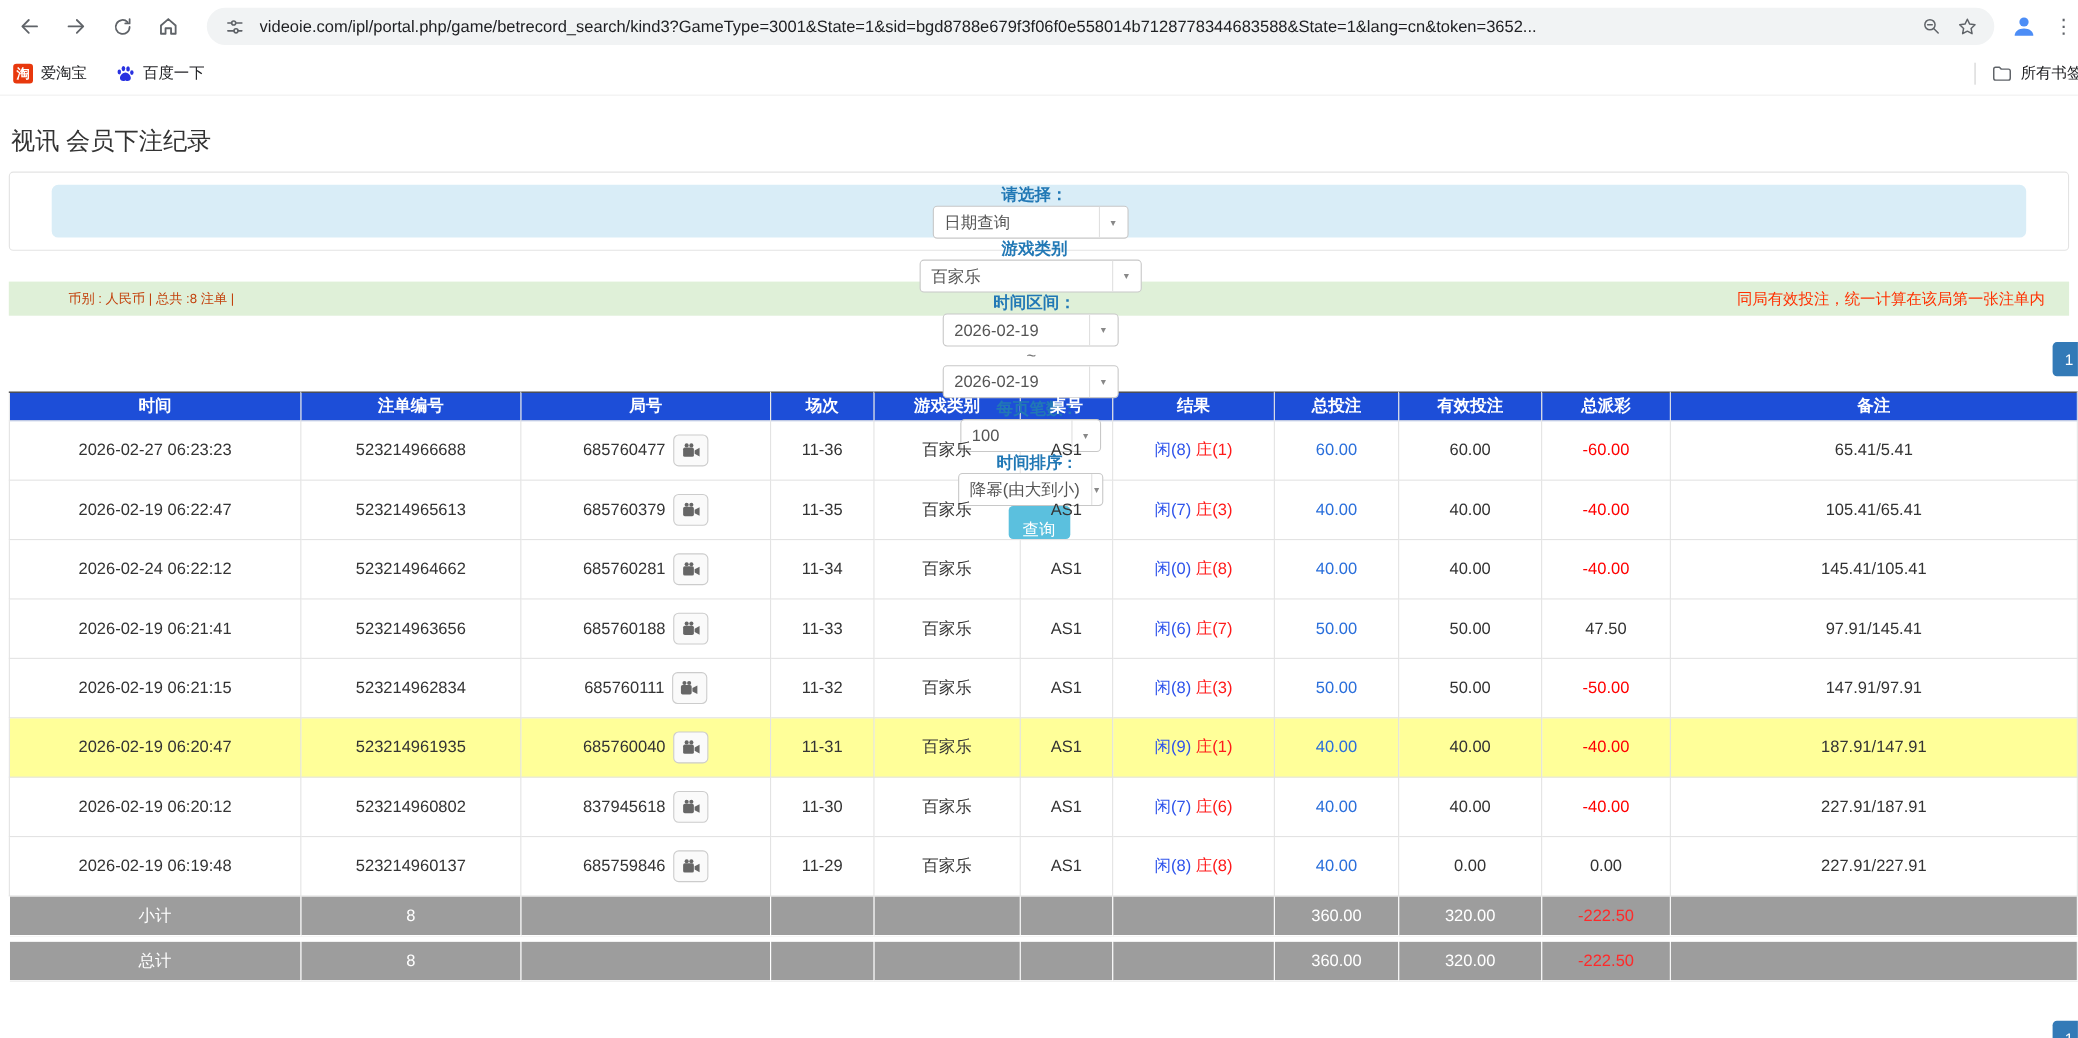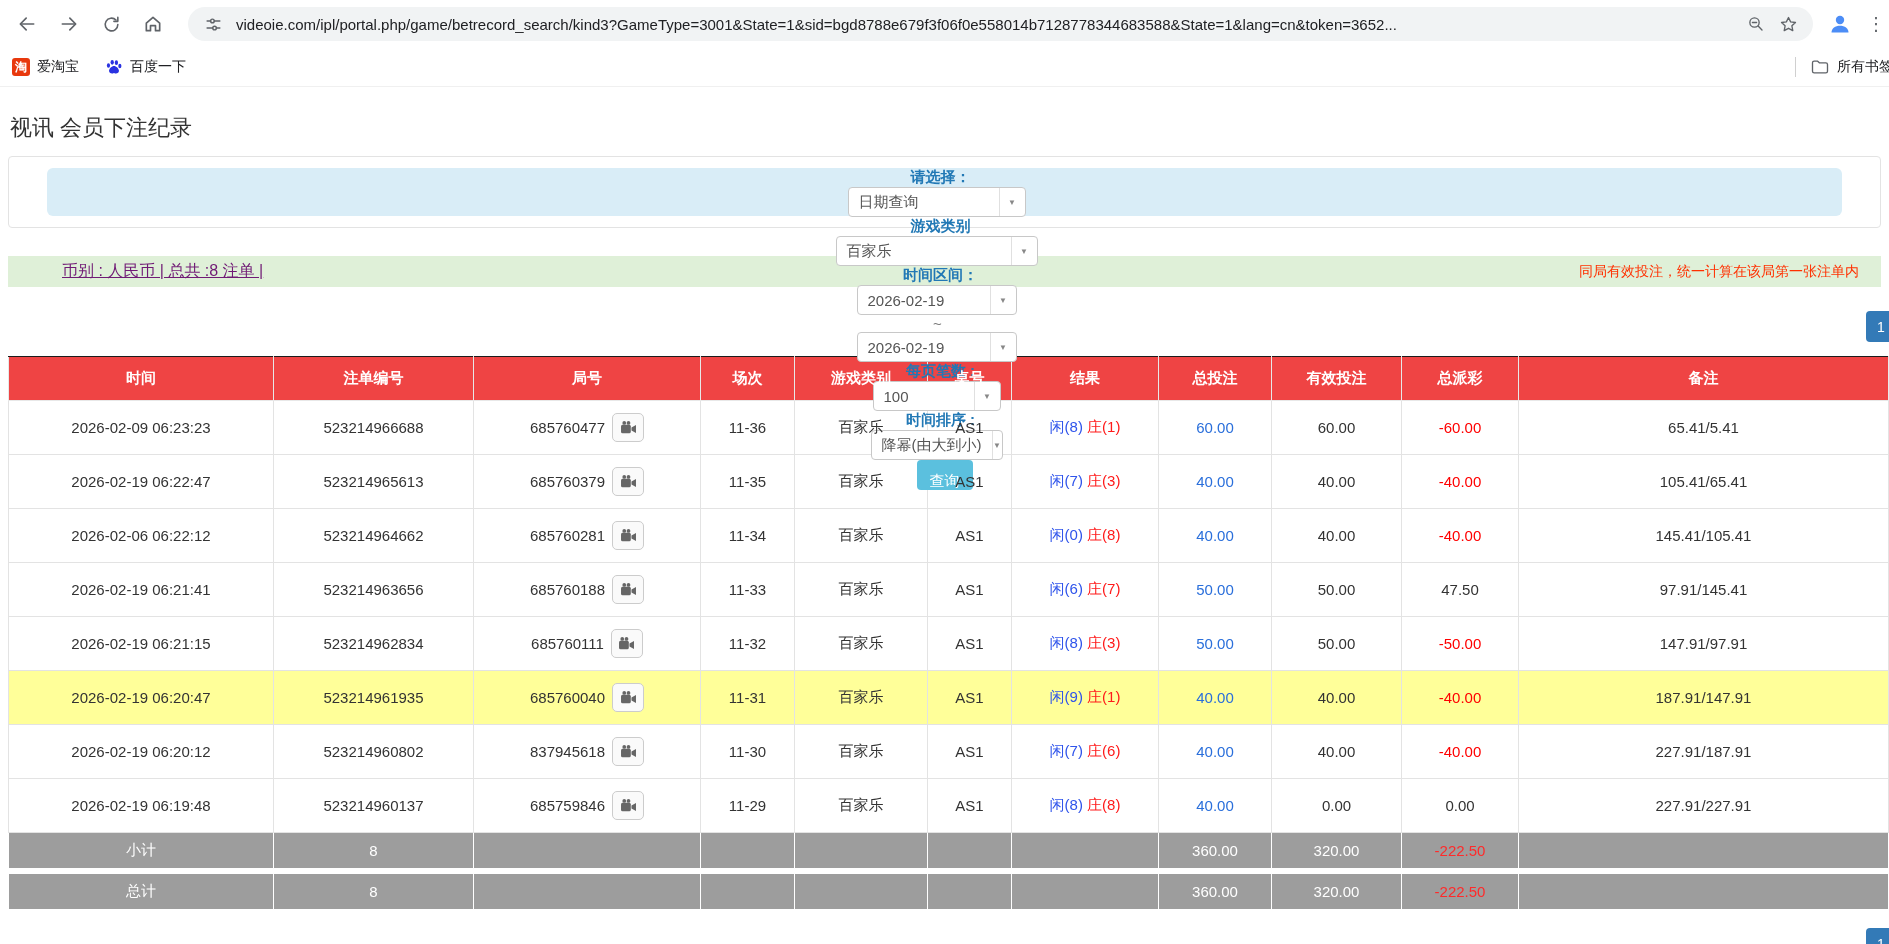--- a/index.html
+++ b/index.html
@@ -40,33 +40,33 @@
     display:flex; align-items:center; margin-right:16px; cursor:pointer; }
   .sel .sel-txt { font-size:15px; color:#555; padding:0 10px; flex:1; white-space:nowrap; }
   .sel .sel-arrow { width:26px; height:28px; border-left:1px solid #e0e0e0; display:flex;
     align-items:center; justify-content:center; color:#888; font-size:8px; }
   .tilde { color:#777; font-size:15px; margin:0 10px 0 -4px; }
   .btn-query { background:#5bc0de; color:#fff; border:none; border-radius:4px; height:30px;
     padding:12px 13px; font-size:15px; cursor:pointer; font-family:inherit; }
 
   .summary-bar { margin:28px 8px 0 8px; background:#dff0d8; height:31px; display:flex;
     align-items:center; justify-content:space-between; padding:0 22px 0 54px; }
-  .summary-left { color:#701a75; font-size:16px;text-decoration:underline; }
+  .summary-left { color:#c2410c; font-size:12px; }
   .summary-right { color:#ff3000; font-size:14px; }
 
   .pg { position:absolute; right:-7px; width:30px; height:31px; background:#337ab7;
     color:#fff; font-size:14px; border-radius:4px; display:flex; align-items:center;
     justify-content:center; cursor:pointer; }
   .pg-top { top:311px; }
   .pg-bottom { top:928px; }
 
   
   table.grid { border-collapse:collapse; table-layout:fixed; margin-left:8px;
     width:calc(100% - 8px); }
-  .grid th { background:#ef4444; color:#fff; font-size:15px; font-weight:bold; height:44px;
+  .grid th { background:#1d4ed8; color:#fff; font-size:15px; font-weight:bold; height:26px;
     border:1px solid #e8e8e8; border-top-color:#1b1b1b; }
   .grid td { height:54px; text-align:center; font-size:15px; color:#333;
     border:1px solid #e3e3e3; background:#fff; }
   tr.hl td { background:#ffff99; }
   .player { color:#2f54eb; }
   .banker { color:#ff1a1a; }
   .betlink { color:#2a6fdb; cursor:pointer; }
   .neg { color:#ff0000; }
   .round-wrap { display:inline-flex; align-items:center; gap:7px; }
   .vid-btn { width:32px; height:29px; background:#fafafa; border:1px solid #ccc; border-radius:5px;
@@ -247,21 +247,21 @@
         <th>桌号</th>
         <th>结果</th>
         <th>总投注</th>
         <th>有效投注</th>
         <th>总派彩</th>
         <th>备注</th>
       </tr>
     </thead>
   <tbody id="rows">
       <tr>
-        <td>2026-02-09 06:23:23</td>
+        <td>2026-02-27 06:23:23</td>
         <td>523214966688</td>
         <td><span class="round-wrap">
             <span>685760477</span>
             <span class="vid-btn">
               <svg width="17" height="15" viewBox="0 0 20 16">
                 <circle cx="5" cy="2.6" r="2.2" fill="#666"></circle>
                 <circle cx="10" cy="2.6" r="2.2" fill="#666"></circle>
                 <rect x="1.2" y="4.8" width="11.5" height="10" rx="1.8" fill="#666"></rect>
                 <path d="M13.5 8l5.3-2.8v9.2L13.5 11.6z" fill="#666"></path>
               </svg>
@@ -293,21 +293,21 @@
         <td>11-35</td>
         <td>百家乐</td>
         <td>AS1</td>
         <td><span class="player">闲(7)</span> <span class="banker">庄(3)</span></td>
         <td><span class="betlink">40.00</span></td>
         <td>40.00</td>
         <td><span class="neg">-40.00</span></td>
         <td>105.41/65.41</td>
       </tr>
       <tr>
-        <td>2026-02-06 06:22:12</td>
+        <td>2026-02-24 06:22:12</td>
         <td>523214964662</td>
         <td><span class="round-wrap">
             <span>685760281</span>
             <span class="vid-btn">
               <svg width="17" height="15" viewBox="0 0 20 16">
                 <circle cx="5" cy="2.6" r="2.2" fill="#666"></circle>
                 <circle cx="10" cy="2.6" r="2.2" fill="#666"></circle>
                 <rect x="1.2" y="4.8" width="11.5" height="10" rx="1.8" fill="#666"></rect>
                 <path d="M13.5 8l5.3-2.8v9.2L13.5 11.6z" fill="#666"></path>
               </svg>

